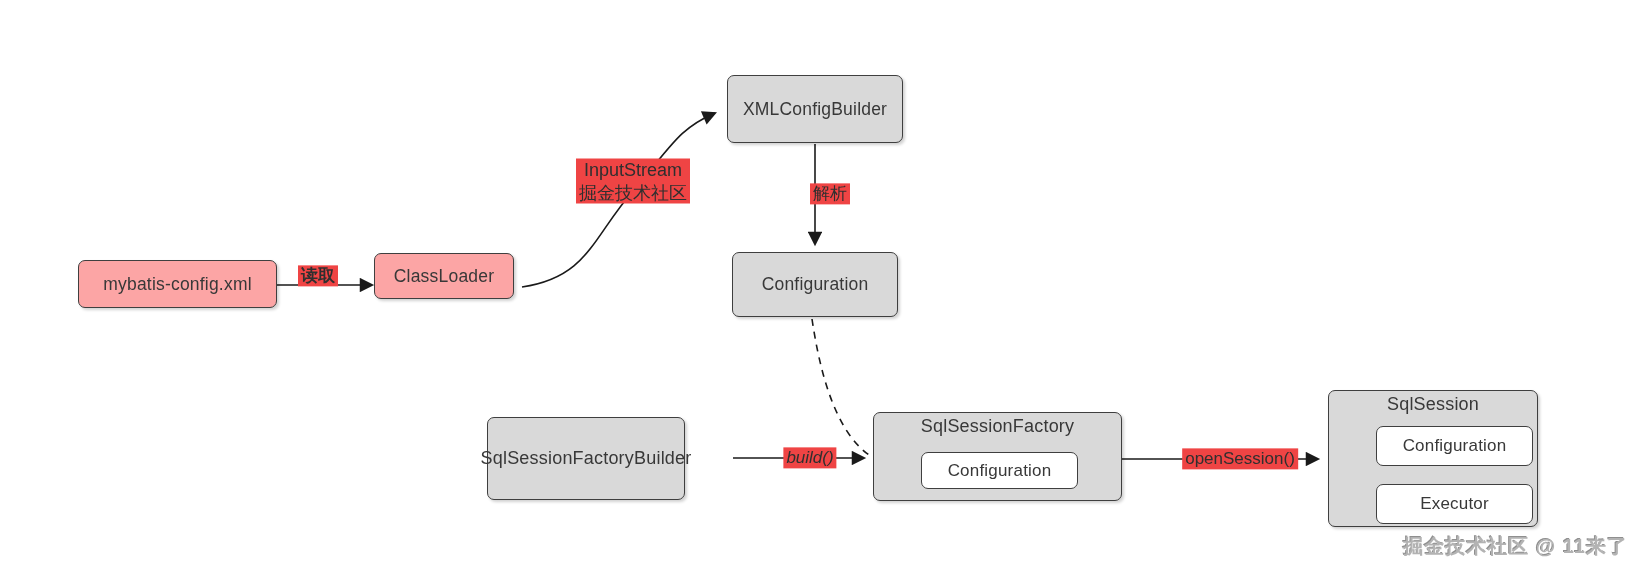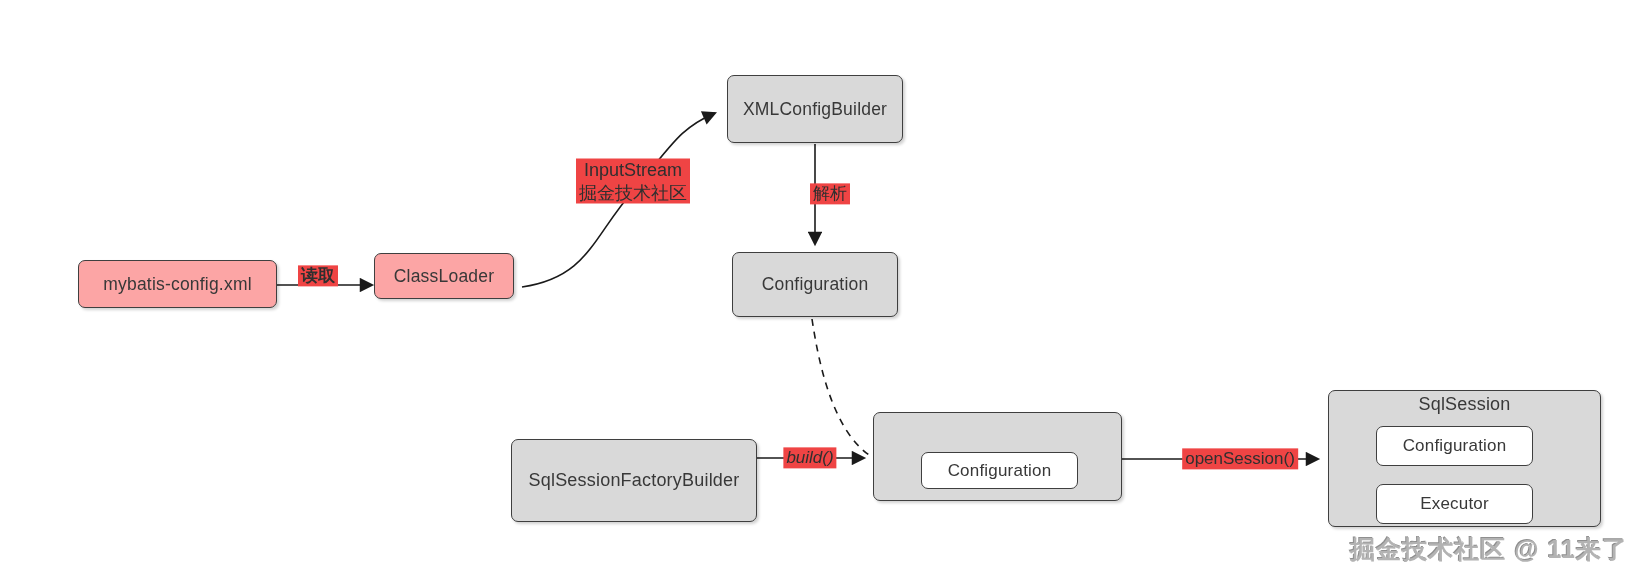--- a/index.html
+++ b/index.html
@@ -66,21 +66,21 @@
     font-size: 17px;
     color: #2f2f2f;
     white-space: nowrap;
     text-align: center;
     line-height: 1.25;
   }
   .watermark {
     position: absolute;
     right: 20px;
     top: 533px;
-    font-size: 25px;
+    font-size: 20px;
     font-weight: bold;
     letter-spacing: 1px;
     color: #b3b3b3;
     text-shadow: 1px 1px 0 #ffffff, -1px -1px 0 #8f8f8f;
     white-space: nowrap;
   }
 </style>
 </head>
 <body>
 
@@ -101,27 +101,28 @@
   </svg>
 
   <div class="node fill-white" style="left:78px; top:260px; width:199px; height:48px;">mybatis-config.xml</div>
 
   <div class="node fill-white" style="left:374px; top:253px; width:140px; height:46px;">ClassLoader</div>
 
   <div class="node fill-gray" style="left:727px; top:75px; width:176px; height:68px;">XMLConfigBuilder</div>
 
   <div class="node fill-gray" style="left:732px; top:252px; width:166px; height:65px;">Configuration</div>
 
-  <div class="node fill-gray" style="left:487px; top:439px; width:246px; height:83px; font-size:18px;margin-left:24px;">SqlSessionFactoryBuilder</div>
+  <div class="node fill-gray" style="left:487px; top:417px; width:198px; height:83px; font-size:18px;">SqlSessionFactoryBuilder</div>
 
   <div class="node fill-gray container-node" style="left:873px; top:412px; width:249px; height:89px;">
+    <div class="container-title">SqlSessionFactory</div>
     <div class="inner-node" style="left:47px; top:39px; width:157px; height:37px;">Configuration</div>
   </div>
 
-  <div class="node fill-gray container-node" style="left:1328px; top:390px; width:273px; height:137px;">
+  <div class="node fill-gray container-node" style="left:1328px; top:390px; width:210px; height:137px;">
     <div class="container-title">SqlSession</div>
     <div class="inner-node" style="left:47px; top:35px; width:157px; height:40px;">Configuration</div>
     <div class="inner-node" style="left:47px; top:93px; width:157px; height:40px;">Executor</div>
   </div>
 
   <div class="edge-label" style="left:318px; top:276px;font-weight:bold;">读取</div>
 
   <div class="edge-label" style="left:633px; top:181px; font-size:18px;">
     <div>InputStream</div>
     <div>掘金技术社区</div>

